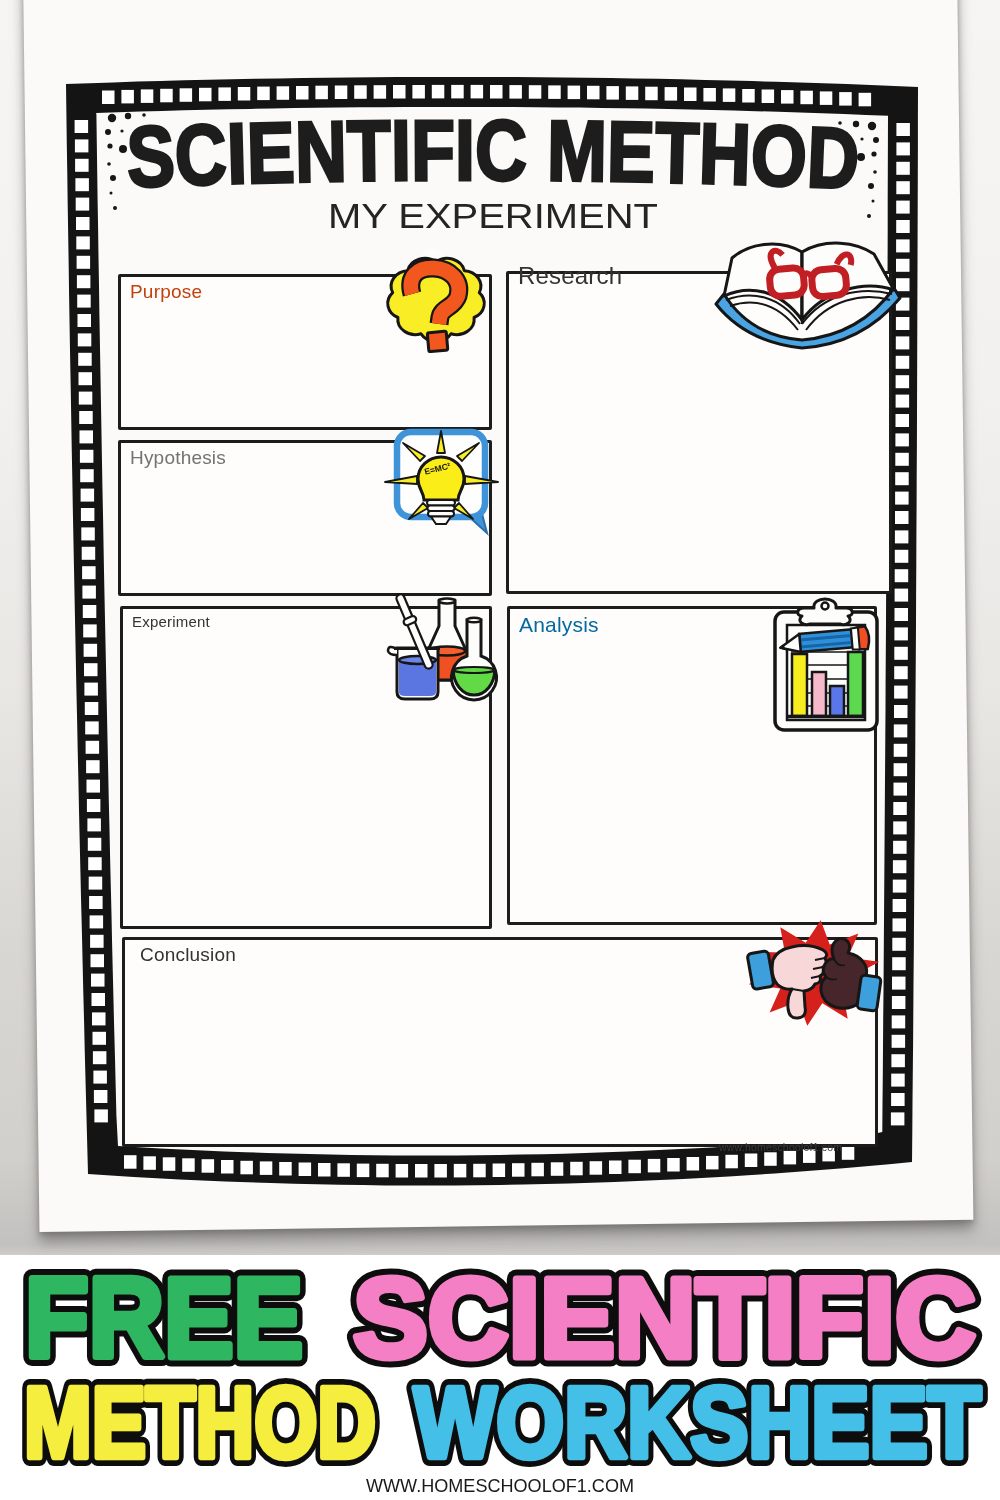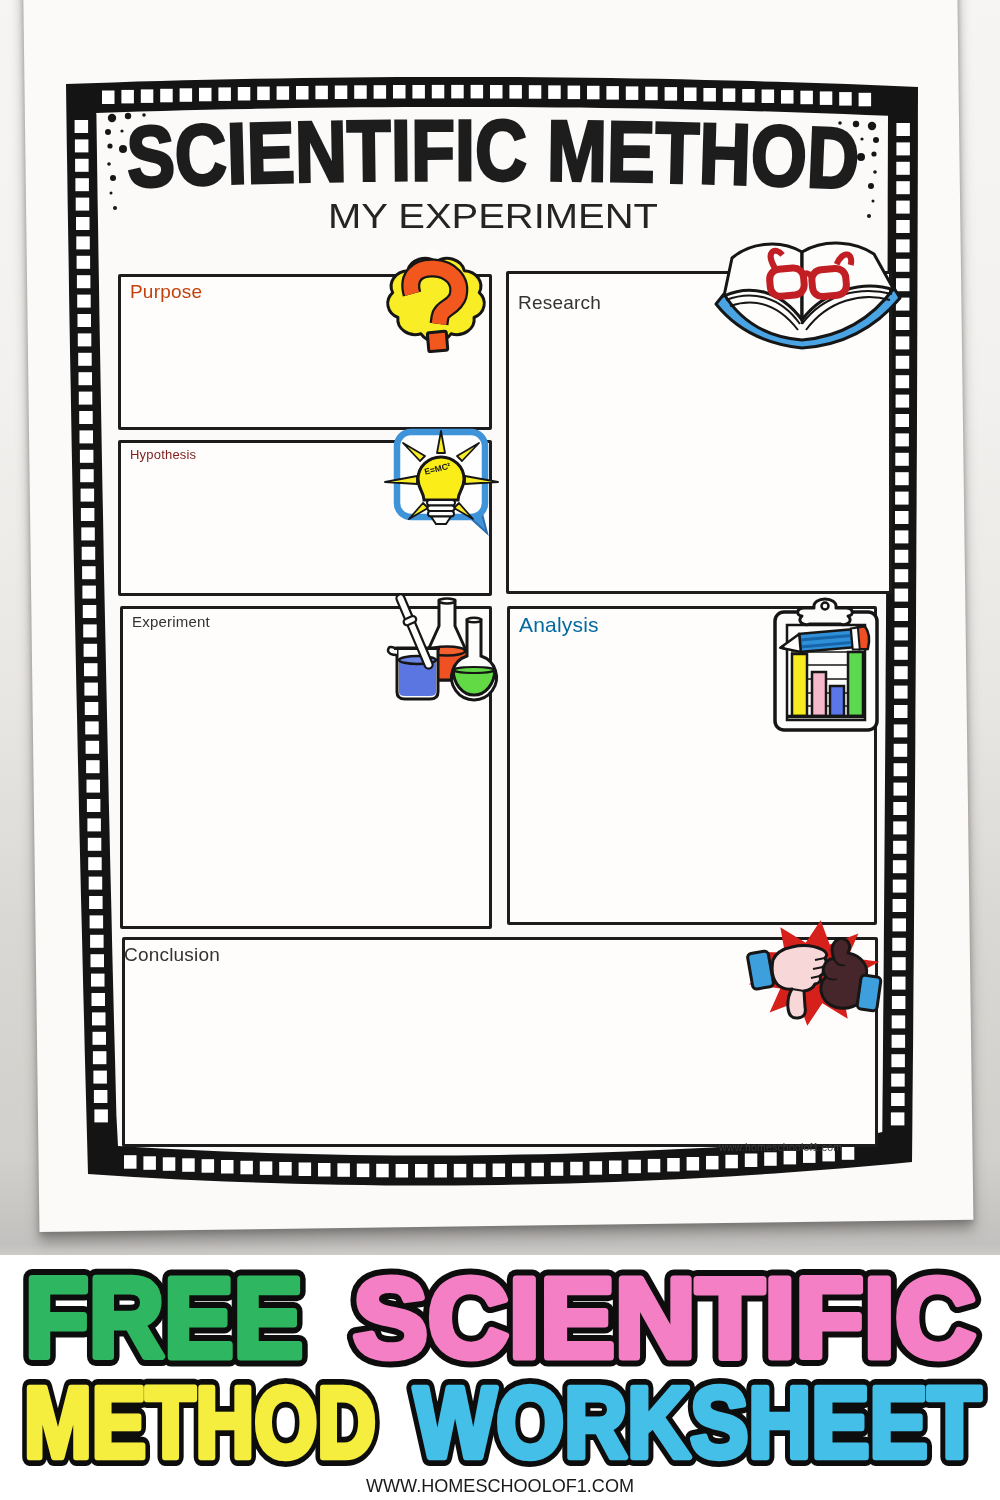--- a/index.html
+++ b/index.html
@@ -259,37 +259,37 @@
 
 <text x="328" y="228" font-family="Liberation Sans, sans-serif" font-size="35" fill="#242424" textLength="330" lengthAdjust="spacingAndGlyphs">MY EXPERIMENT</text>
 </svg>
 
 <div style="position:absolute;left:118px;top:274px;width:368px;height:150px;border:3.5px solid #1c1c1c;border-radius:2px;background:#fefdfc"></div>
 
 <div style="position:absolute;left:130px;top:281px;font-size:19px;color:#c2410c;letter-spacing:0.2px">Purpose</div>
 
 <div style="position:absolute;left:506px;top:271px;width:380px;height:317px;border:3.5px solid #1c1c1c;border-radius:2px;background:#fefdfc"></div>
 
-<div style="position:absolute;left:518px;top:292px;font-size:19px;color:#333;letter-spacing:0.2px">Research</div>
+<div style="position:absolute;left:518px;top:262px;font-size:24px;color:#333;letter-spacing:0.2px">Research</div>
 
 <div style="position:absolute;left:118px;top:440px;width:368px;height:150px;border:3.5px solid #1c1c1c;border-radius:2px;background:#fefdfc"></div>
 
-<div style="position:absolute;left:130px;top:447px;font-size:13px;color:#7f1d1d;letter-spacing:0.2px">Hypothesis</div>
+<div style="position:absolute;left:130px;top:447px;font-size:19px;color:#737373;letter-spacing:0.2px">Hypothesis</div>
 
 <div style="position:absolute;left:120px;top:606px;width:366px;height:317px;border:3.5px solid #1c1c1c;border-radius:2px;background:#fefdfc"></div>
 
 <div style="position:absolute;left:132px;top:613px;font-size:15px;color:#333;letter-spacing:0.2px">Experiment</div>
 
 <div style="position:absolute;left:507px;top:606px;width:364px;height:313px;border:3.5px solid #1c1c1c;border-radius:2px;background:#fefdfc"></div>
 
 <div style="position:absolute;left:519px;top:613px;font-size:21px;color:#0369a1;letter-spacing:0.2px">Analysis</div>
 
 <div style="position:absolute;left:122px;top:937px;width:750px;height:204px;border:3.5px solid #1c1c1c;border-radius:2px;background:#fefdfc"></div>
 
-<div style="position:absolute;left:124px;top:944px;font-size:19px;color:#333;letter-spacing:0.2px">Conclusion</div>
+<div style="position:absolute;left:140px;top:944px;font-size:19px;color:#333;letter-spacing:0.2px">Conclusion</div>
 
 <svg width="124" height="122" viewBox="0 0 124 122" style="position:absolute;left:374px;top:244px;overflow:visible">
 
 <path d="M62.0,18.0 A 17.5 15.5 0 0 1 90.3,26.7 A 17.5 15.5 0 0 1 105.3,48.6 A 17.5 15.5 0 0 1 100.1,73.5 A 17.5 15.5 0 0 1 77.0,89.8 A 17.5 15.5 0 0 1 47.0,89.8 A 17.5 15.5 0 0 1 23.9,73.5 A 17.5 15.5 0 0 1 18.7,48.6 A 17.5 15.5 0 0 1 33.7,26.7 A 17.5 15.5 0 0 1 62.0,18.0 Z" fill="#f9ed26" stroke="none"></path>
 <circle cx="58" cy="16" r="11" fill="#fdfdfc"></circle>
 <path d="M62.0,18.0 A 17.5 15.5 0 0 1 90.3,26.7 A 17.5 15.5 0 0 1 105.3,48.6 A 17.5 15.5 0 0 1 100.1,73.5 A 17.5 15.5 0 0 1 77.0,89.8 A 17.5 15.5 0 0 1 47.0,89.8 A 17.5 15.5 0 0 1 23.9,73.5 A 17.5 15.5 0 0 1 18.7,48.6 A 17.5 15.5 0 0 1 33.7,26.7 A 17.5 15.5 0 0 1 62.0,18.0 Z" fill="none" stroke="#161616" stroke-width="3" stroke-linejoin="round"></path>
 
 <path d="M38,50 C33,32 44,23 60,24 C76,25 88,36 84,52 C80,64 68,63 66,73 L65,80" fill="none" stroke="#161616" stroke-width="19" stroke-linecap="butt"></path>
 <path d="M38,50 C33,32 44,23 60,24 C76,25 88,36 84,52 C80,64 68,63 66,73 L65,80" fill="none" stroke="#f2571e" stroke-width="14.5" stroke-linecap="butt"></path>
 <rect x="54" y="88" width="19" height="19" rx="2" transform="rotate(-5 63 97)" fill="#f2571e" stroke="#161616" stroke-width="3"></rect>

